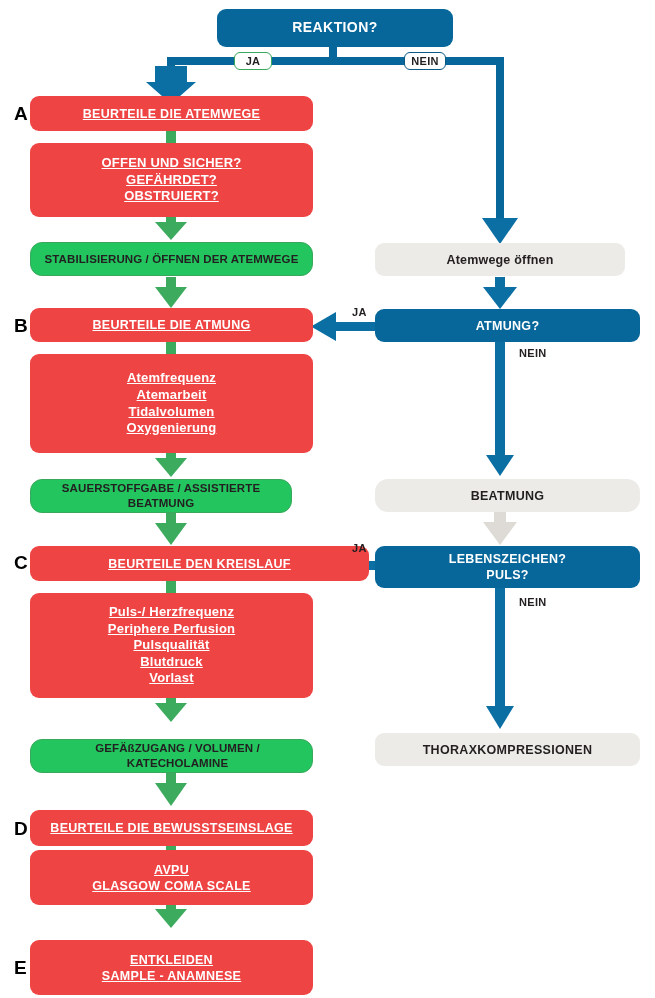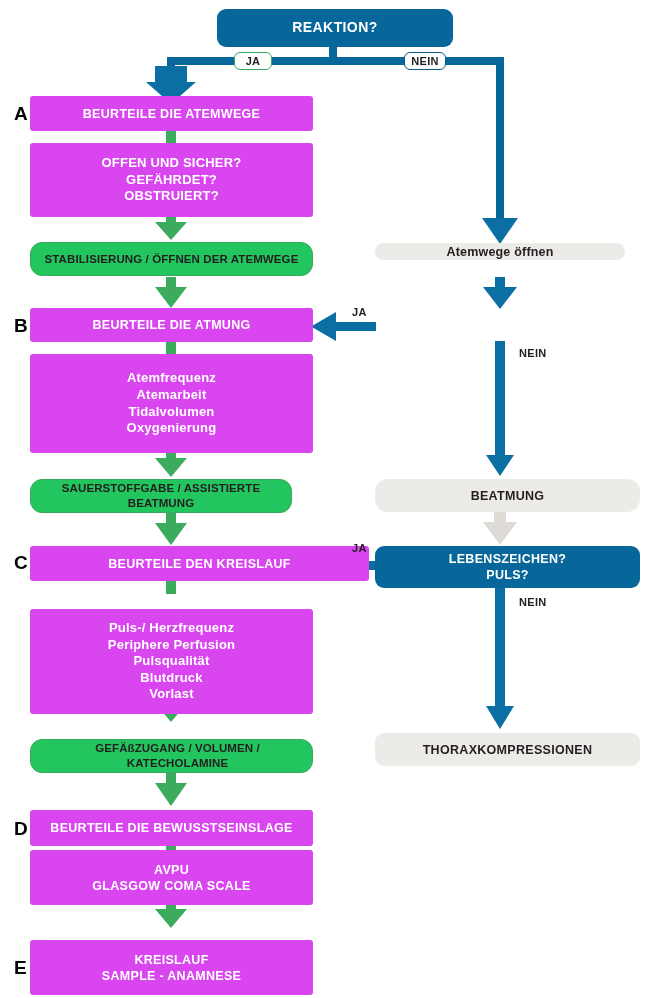--- a/index.html
+++ b/index.html
@@ -28,24 +28,25 @@
     line-height: 1.28;
     z-index: 5;
   }
   .node .txt {
     display: block;
     width: 100%;
     white-space: pre-line;
   }
   
   .g-fill {
-    background: #d946ef;
+    background: #ef4444;
     color: #ffffff;
     font-weight: bold;
-    border-radius: 3px;
+    border-radius: 9px;
+    text-decoration: underline;
   }
   
   .g-out {
     background: #22c55e;
     color: #231f20;
     border: 1.4px solid #3aa85c;
     border-radius: 12px;
     font-weight: bold;
   }
   
@@ -211,21 +212,21 @@
   </div>
 
   <div class="node g-out" style="left:30px; top:479px; width:262px; height:34px; font-size:11.5px; letter-spacing:.1px;">
     <span class="txt">SAUERSTOFFGABE / ASSISTIERTE BEATMUNG</span>
   </div>
 
   <div class="node g-fill" style="left:30px; top:546px; width:339px; height:35px; font-size:12.5px; letter-spacing:.3px;">
     <span class="txt">BEURTEILE DEN KREISLAUF</span>
   </div>
 
-  <div class="node g-fill" style="left:30px; top:609px; width:283px; height:105px; font-size:13px; letter-spacing:.2px;">
+  <div class="node g-fill" style="left:30px; top:593px; width:283px; height:105px; font-size:13px; letter-spacing:.2px;">
     <span class="txt">Puls-/ Herzfrequenz
 Periphere Perfusion
 Pulsqualität
 Blutdruck
 Vorlast</span>
   </div>
 
   <div class="node g-out" style="left:30px; top:739px; width:283px; height:34px; font-size:11.5px; letter-spacing:.1px;padding-left:12px;">
     <span class="txt">GEFÄßZUGANG / VOLUMEN / KATECHOLAMINE</span>
   </div>
@@ -233,28 +234,31 @@
   <div class="node g-fill" style="left:30px; top:810px; width:283px; height:36px; font-size:12.5px; letter-spacing:.3px;">
     <span class="txt">BEURTEILE DIE BEWUSSTSEINSLAGE</span>
   </div>
 
   <div class="node g-fill" style="left:30px; top:850px; width:283px; height:55px; font-size:12.5px; letter-spacing:.3px;">
     <span class="txt">AVPU
 GLASGOW COMA SCALE</span>
   </div>
 
   <div class="node g-fill" style="left:30px; top:940px; width:283px; height:55px; font-size:12.5px; letter-spacing:.3px;">
-    <span class="txt">KREISLAUF
+    <span class="txt">ENTKLEIDEN
 SAMPLE - ANAMNESE</span>
   </div>
 
-  <div class="node gr-fill" style="left:375px; top:243px; width:250px; height:17px; font-size:12.5px; letter-spacing:.2px;text-align:center;">
+  <div class="node gr-fill" style="left:375px; top:243px; width:250px; height:33px; font-size:12.5px; letter-spacing:.2px;text-align:center;">
     <span class="txt">Atemwege öffnen</span>
   </div>
 
+  <div class="node b-fill" style="left:375px; top:309px; width:265px; height:33px; font-size:12.5px; letter-spacing:.3px;">
+    <span class="txt">ATMUNG?</span>
+  </div>
 
   <div class="node gr-fill" style="left:375px; top:479px; width:265px; height:33px; font-size:12.5px; letter-spacing:.3px;border-radius:13px;">
     <span class="txt">BEATMUNG</span>
   </div>
 
   <div class="node b-fill" style="left:375px; top:546px; width:265px; height:42px; font-size:12.5px; letter-spacing:.3px;">
     <span class="txt">LEBENSZEICHEN?
 PULS?</span>
   </div>
 

